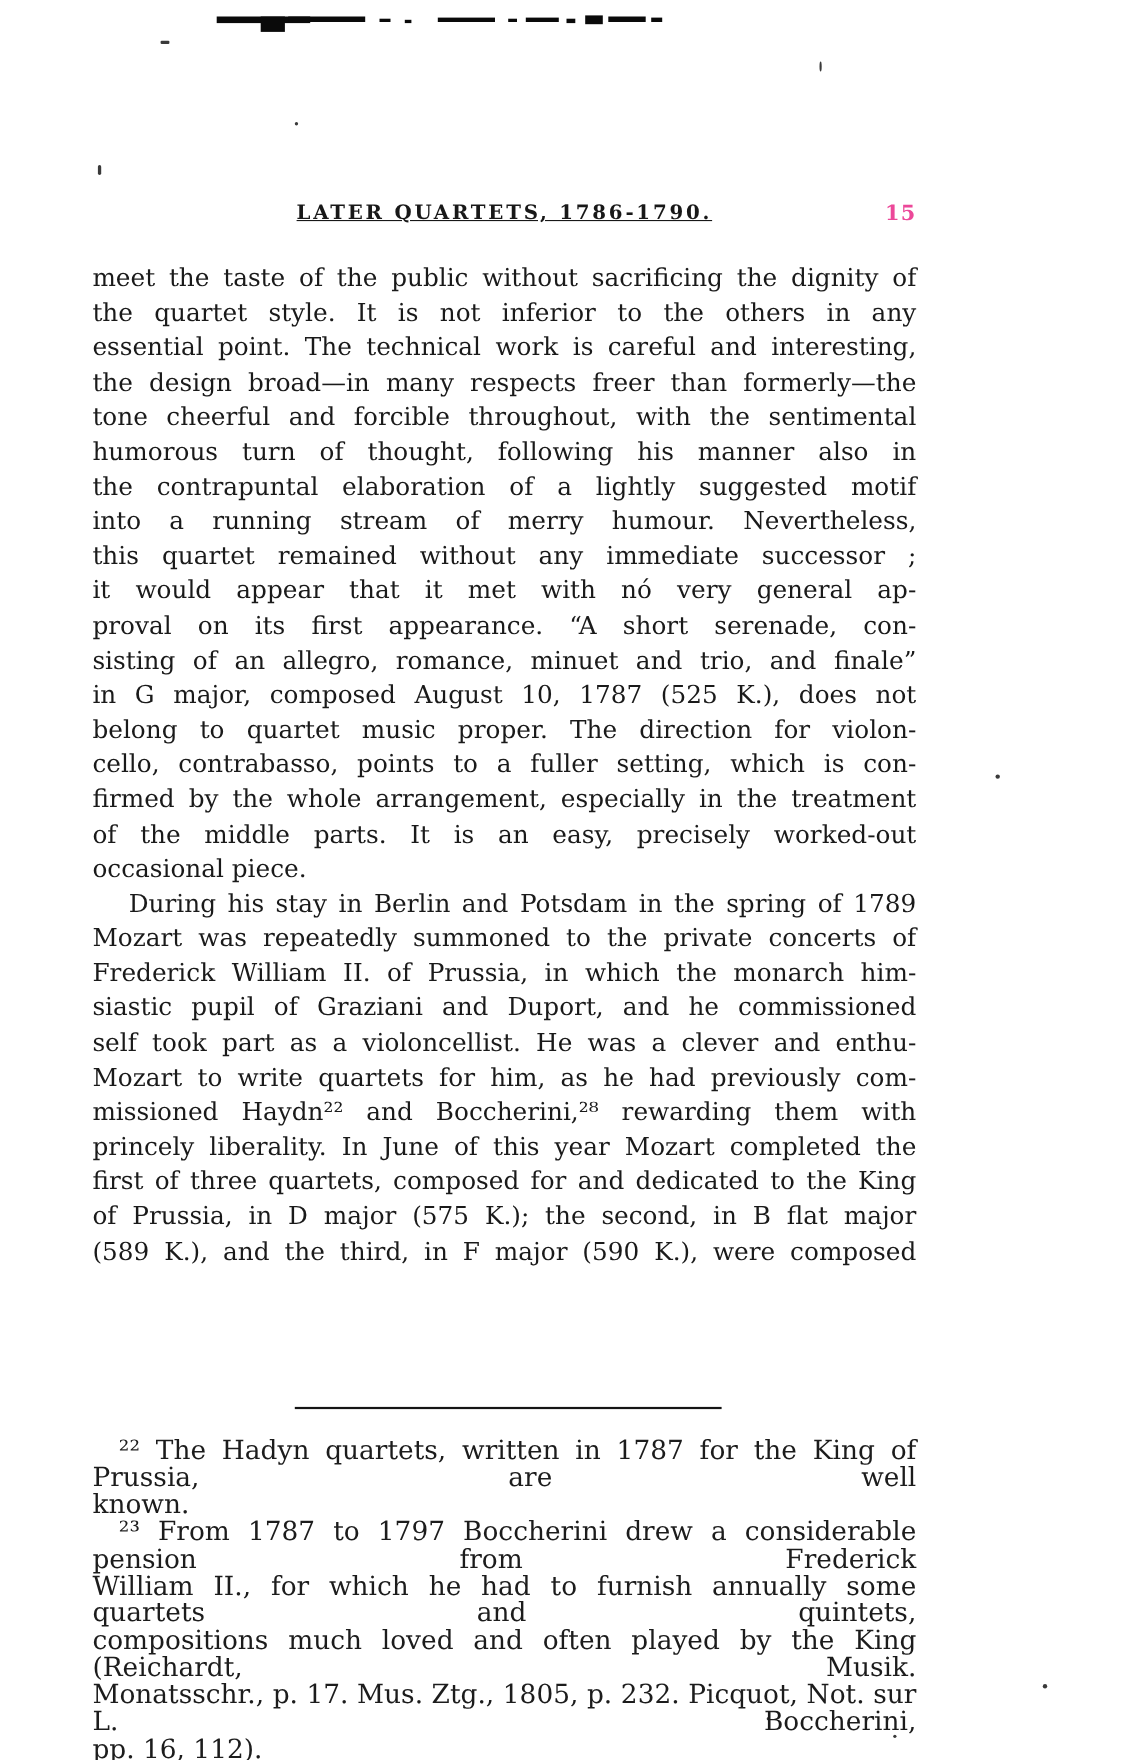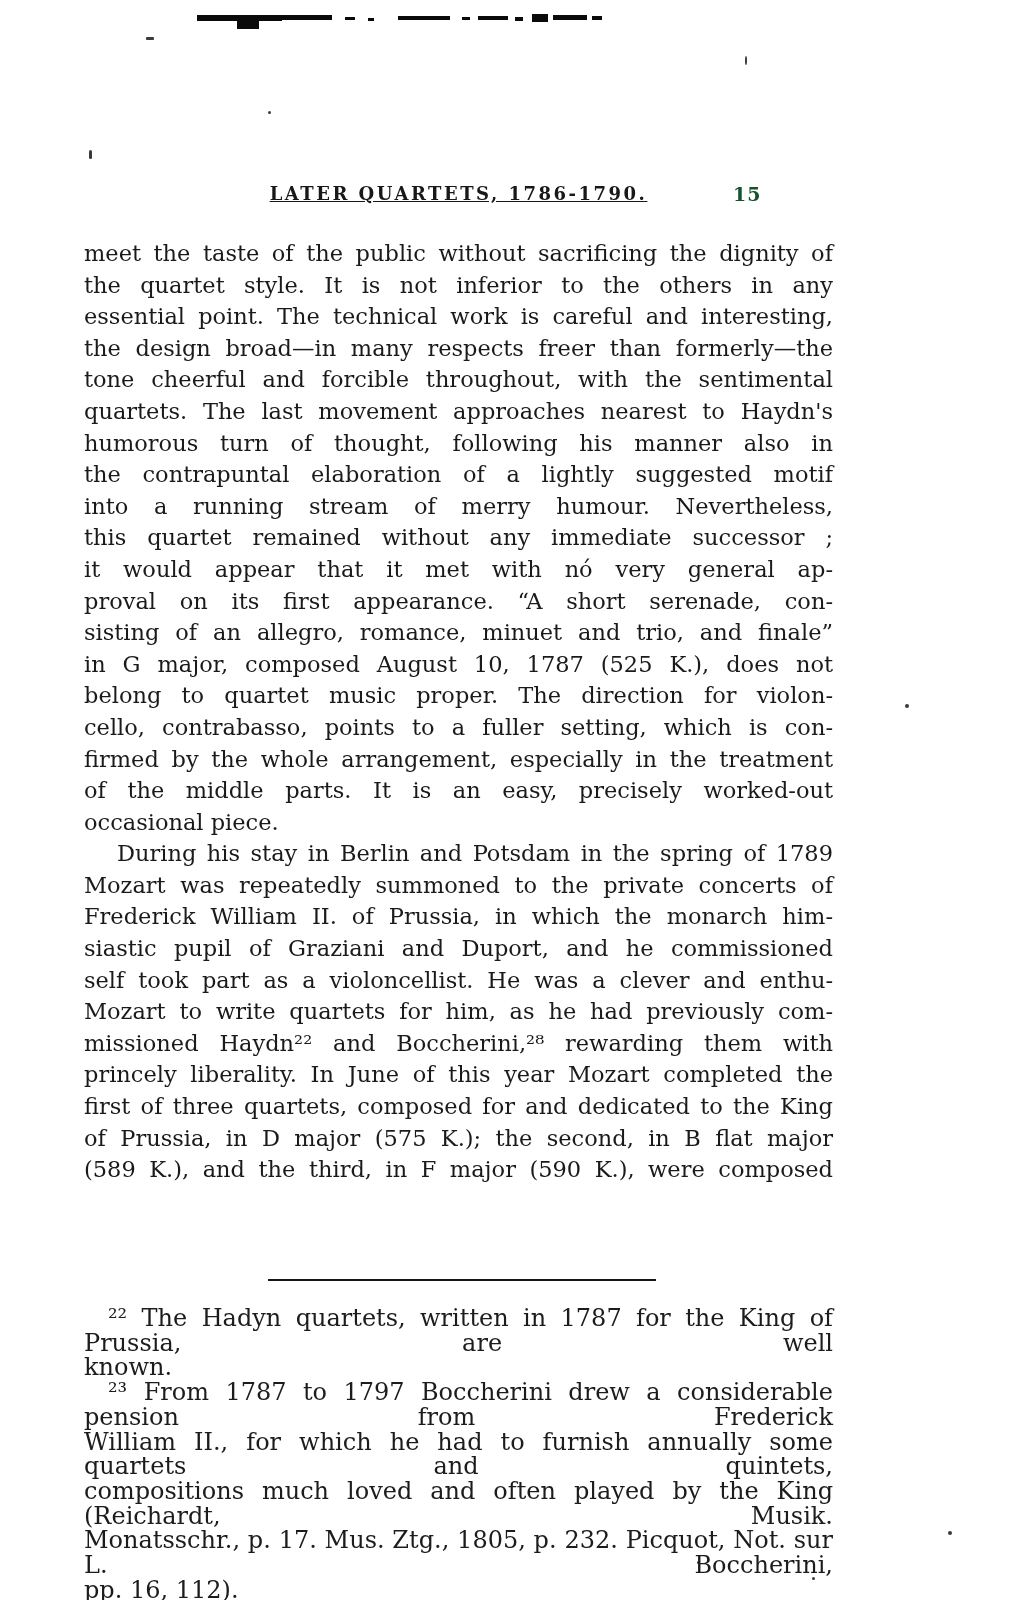--- a/index.html
+++ b/index.html
@@ -17,23 +17,24 @@
   .running-head {
     position: absolute; left: 84px; top: 183px; width: 749px;
     text-align: center;
     font-size: 18px; font-weight: bold;
     letter-spacing: 2.5px;
     color: #181818;
     text-decoration: underline;
   }
   .page-num {
     position: absolute; left: 733px; top: 183px; width: 100px;
+    text-align: right;
     font-size: 19px; font-weight: bold;
     letter-spacing: 1px;
-    color: #14532d;
+    color: #ec4899;
   }
 
   
   .textblock {
     position: absolute; left: 84px; top: 238px; width: 749px;
     font-size: 22.5px;
     color: #1a1a1a;
   }
   .tline { line-height: 31.6px; text-align: left; white-space: normal; }
   .tline.just { text-align: justify; text-align-last: justify; }
@@ -89,21 +90,20 @@
   <div class="running-head">LATER QUARTETS, 1786-1790.</div>
   <div class="page-num">15</div>
 
   <main class="textblock">
     <div class="para">
         <div class="tline just">meet the taste of the public without sacrificing the dignity of</div>
         <div class="tline just">the quartet style.  It is not inferior to the others in any</div>
         <div class="tline just">essential point.  The technical work is careful and interesting,</div>
         <div class="tline just">the design broad—in many respects freer than formerly—the</div>
         <div class="tline just">tone cheerful and forcible throughout, with the sentimental</div>
-        <div class="tline just">quartets.  The last movement approaches nearest to Haydn's</div>
         <div class="tline just">humorous turn of thought, following his manner also in</div>
         <div class="tline just">the contrapuntal elaboration of a lightly suggested motif</div>
         <div class="tline just">into a running stream of merry humour.  Nevertheless,</div>
         <div class="tline just">this quartet remained without any immediate successor ;</div>
         <div class="tline just">it would appear that it met with nó very general ap-</div>
         <div class="tline just">proval on its first appearance.  “A short serenade, con-</div>
         <div class="tline just">sisting of an allegro, romance, minuet and trio, and finale”</div>
         <div class="tline just">in G major, composed August 10, 1787 (525 K.), does not</div>
         <div class="tline just">belong to quartet music proper.  The direction for violon-</div>
         <div class="tline just">cello, contrabasso, points to a fuller setting, which is con-</div>

